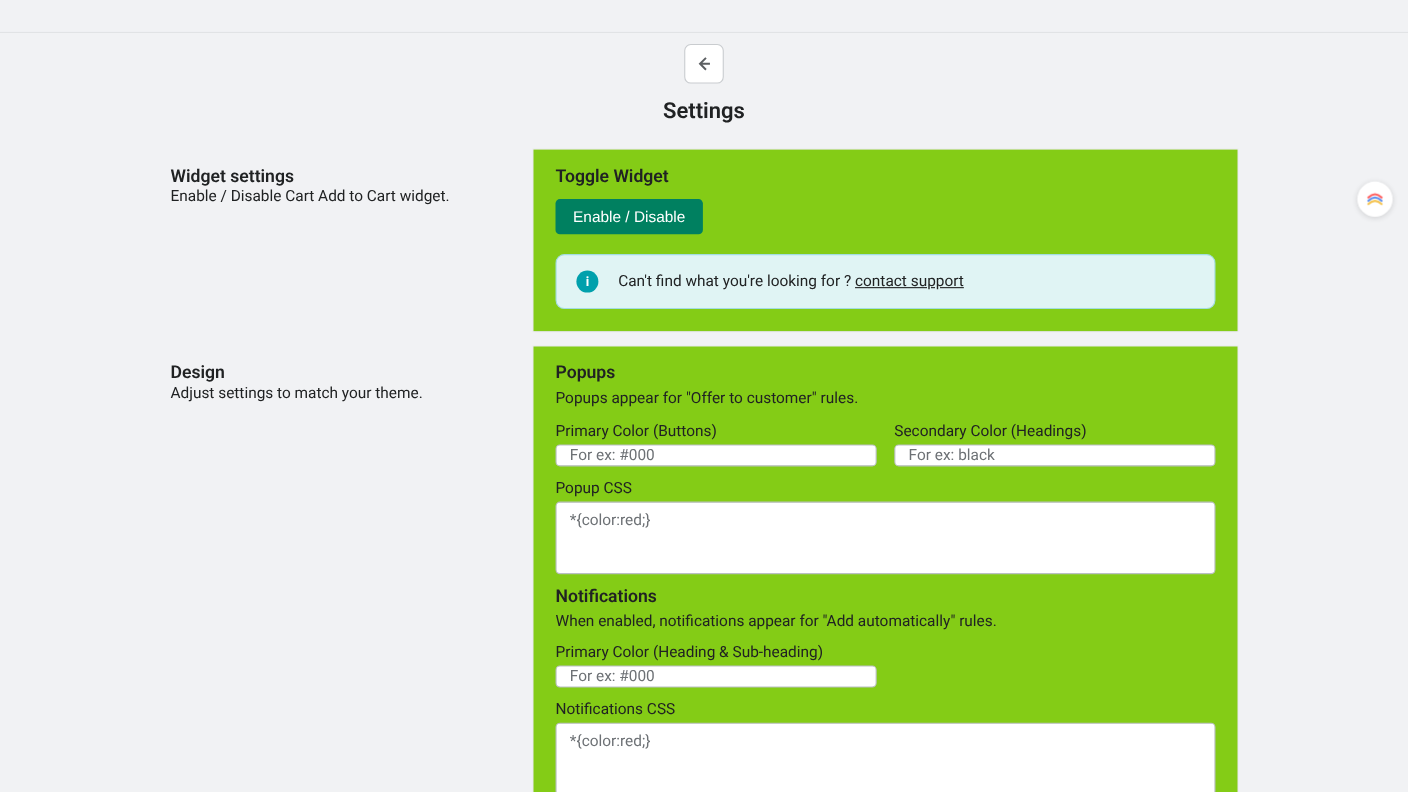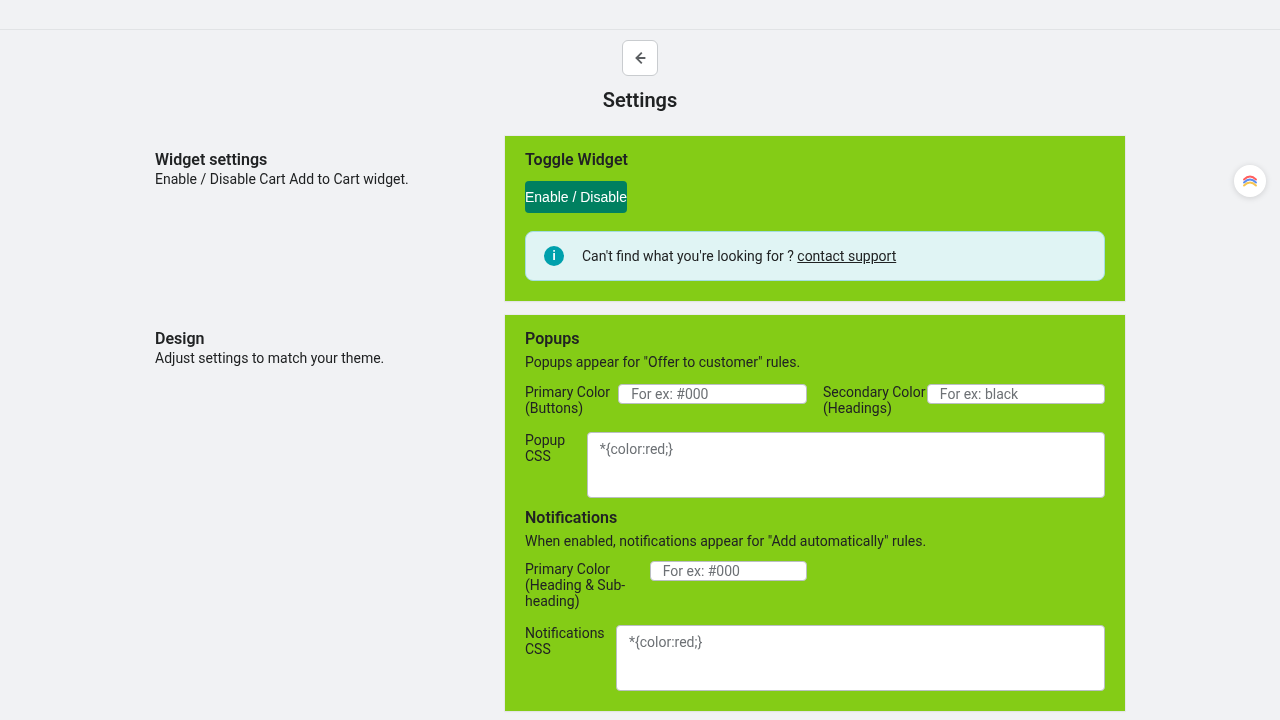--- a/index.html
+++ b/index.html
@@ -44,21 +44,20 @@
     .back-btn svg {
       width: 18px;
       height: 18px;
     }
     .page-title {
       font-size: 20px;
       font-weight: 600;
     }
     .section {
       display: flex;
-      gap: 20px;
       margin-bottom: 14px;
     }
     .section-side {
       width: 330px;
       flex-shrink: 0;
       padding-top: 14px;
     }
     .section-side-title {
       font-size: 16px;
       font-weight: 600;
@@ -83,21 +82,21 @@
     .card-subtitle {
       font-size: 14px;
       color: #202223;
       margin-bottom: 14px;
       margin-top: -6px;
     }
     .btn-primary {
       background: #008060;
       color: #ffffff;
       border: none;
-      padding: 8px 0;
+      padding: 8px 16px;
       border-radius: 4px;
       font-size: 14px;
       font-weight: 500;
       cursor: pointer;
     }
     .banner {
       margin-top: 18px;
       background: #e0f4f4;
       border: 1px solid #a3dde0;
       border-radius: 8px;
@@ -129,21 +128,21 @@
       margin-top: 28px;
     }
     .field-row {
       display: flex;
       gap: 16px;
       margin-bottom: 12px;
     }
     .field {
       flex: 1;
       display: flex;
-      flex-direction: row;
+      flex-direction: column;
     }
     .field-label {
       font-size: 14px;
       color: #202223;
       margin-bottom: 4px;
     }
     .text-input {
       width: 100%;
       height: 20px;
       padding: 6px 12px;

